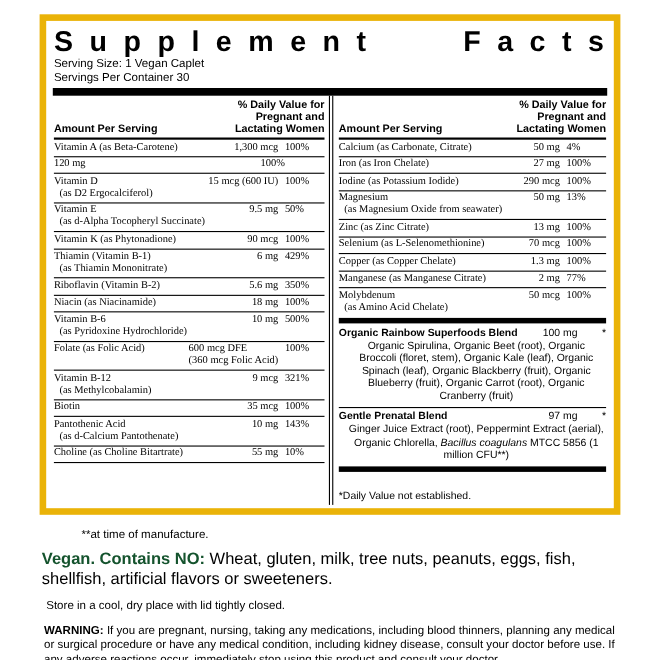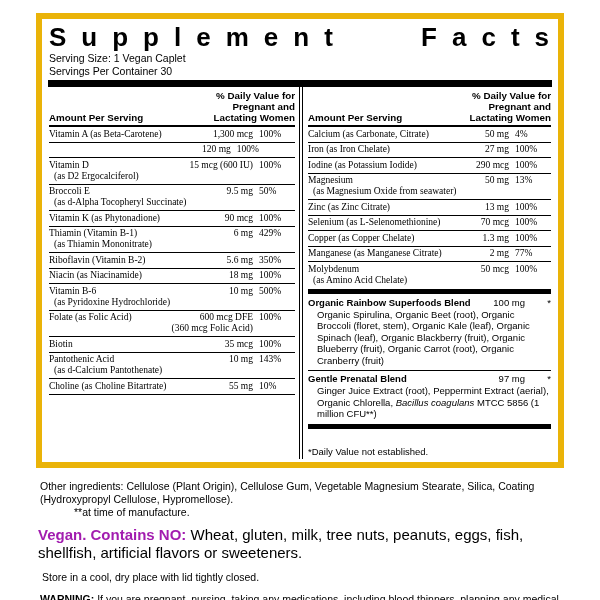--- a/index.html
+++ b/index.html
@@ -18,32 +18,32 @@
   .col-right{border-left:1.5px solid #000;margin-left:2px;padding:0 2px 0 5px;}
   .thead{display:grid;grid-template-columns:1fr auto;align-items:end;
     padding:3px 0 2px;}
   .aps{font-weight:bold;font-size:9.8px;line-height:11px;}
   .dvh{text-align:right;font-weight:bold;font-size:9.8px;line-height:11px;}
   .trows{border-top:2.5px solid #000;}
   .trows-left{border-bottom:1.5px solid #000;}
   .row{display:grid;grid-template-columns:1fr max-content 36px;
     font-size:9.5px;line-height:11px;padding:1.5px 0 2px;font-family:Liberation Serif, serif;}
   .row + .row{border-top:1px solid #000;}
-  .cell-amount{text-align:right;padding-right:6px;}
+  .cell-amount{padding-right:6px;}
   .cell-dv{}
   .sub{display:block;padding-left:5px;}
   .sub:empty,.amount2:empty{display:none;}
   .amount2{display:block;}
   .hbar{height:5px;background:#000;margin:1px 0;}
   .blend-head{display:grid;grid-template-columns:1fr max-content 12px;
     font-size:9.5px;line-height:12px;padding-top:2px;}
   .blend-name{font-weight:bold;}
   .blend-amt{text-align:center;padding-right:14px;}
   .blend-star{text-align:right;}
-  .blend-desc{font-size:9.5px;line-height:11.5px;padding:0 2px 3px 9px;}
+  .blend-desc{font-size:9.5px;line-height:11.5px;padding:0 2px 3px 9px;text-align:center;}
   .rule{border-top:1px solid #000;margin-top:1px;}
   .footnote{font-size:9.5px;line-height:12px;padding:16px 0 1px;}
   .italic{font-style:italic;}
   .below{margin:7px 38px 0 40px;}
   .oi{font-size:10.5px;line-height:13px;}
   .note{font-size:10.5px;line-height:13px;margin-left:34px;}
   .vegan{font-size:15px;line-height:18.5px;margin:7px 0 5px -2px;}
   .vegan-lead{font-weight:bold;}
   .store{font-size:10.5px;line-height:13px;margin:8px 0 9px;padding-left:2px;}
   .warn{font-size:10.5px;line-height:13.5px;}
@@ -81,21 +81,21 @@
         <div class="row">
             <div class="cell-amount"><span>120 mg</span></div>
             <div class="cell-dv">100%</div>
           </div>
         <div class="row">
             <div><span>Vitamin D</span><span class="sub">(as D2 Ergocalciferol)</span></div>
             <div class="cell-amount"><span>15 mcg (600 IU)</span></div>
             <div class="cell-dv">100%</div>
           </div>
         <div class="row">
-            <div><span>Broccoli E</span><span class="sub">(as d-Alpha Tocopheryl Succinate)</span></div>
+            <div><span>Vitamin E</span><span class="sub">(as d-Alpha Tocopheryl Succinate)</span></div>
             <div class="cell-amount"><span>9.5 mg</span></div>
             <div class="cell-dv">50%</div>
           </div>
         <div class="row">
             <div><span>Vitamin K (as Phytonadione)</span></div>
             <div class="cell-amount"><span>90 mcg</span></div>
             <div class="cell-dv">100%</div>
           </div>
         <div class="row">
             <div><span>Thiamin (Vitamin B-1)</span><span class="sub">(as Thiamin Mononitrate)</span></div>
@@ -114,20 +114,25 @@
           </div>
         <div class="row">
             <div><span>Vitamin B-6</span><span class="sub">(as Pyridoxine Hydrochloride)</span></div>
             <div class="cell-amount"><span>10 mg</span></div>
             <div class="cell-dv">500%</div>
           </div>
         <div class="row">
             <div><span>Folate (as Folic Acid)</span></div>
             <div class="cell-amount"><span>600 mcg DFE</span><span class="amount2">(360 mcg Folic Acid)</span></div>
             <div class="cell-dv">100%</div>
+          </div>
+        <div class="row">
+            <div><span>Vitamin B-12</span><span class="sub">(as Methylcobalamin)</span></div>
+            <div class="cell-amount"><span>9 mcg</span></div>
+            <div class="cell-dv">321%</div>
           </div>
         <div class="row">
             <div><span>Biotin</span></div>
             <div class="cell-amount"><span>35 mcg</span></div>
             <div class="cell-dv">100%</div>
           </div>
         <div class="row">
             <div><span>Pantothenic Acid</span><span class="sub">(as d-Calcium Pantothenate)</span></div>
             <div class="cell-amount"><span>10 mg</span></div>
             <div class="cell-dv">143%</div>
@@ -219,22 +224,21 @@
         <div class="blend-desc"><span>Ginger Juice Extract (root), Peppermint Extract (aerial), Organic Chlorella, </span><span class="italic">Bacillus coagulans</span><span> MTCC 5856 (1 million CFU**)</span></div>
       </div>
 
       <div class="hbar"></div>
       <div class="footnote">*Daily Value not established.</div>
     </div>
   </div>
 </div>
 
 <div class="below">
-  <div class="oi">Other ingredients:  Cellulose (Plant Origin), Cellulose Gum, Vegetable Magnesium Stearate, Silica, Coating (Hydroxypropyl Cellulose, Hypromellose).</div>
   <div class="note">**at time of manufacture.</div>
   <div class="vegan">
-    <span class="vegan-lead" id="vegan-lead" style="color: #a21caf;">Vegan. Contains NO:</span><span> Wheat, gluten, milk, tree nuts, peanuts, eggs, fish, shellfish, artificial flavors or sweeteners.</span>
+    <span class="vegan-lead" id="vegan-lead" style="color: #14532d;">Vegan. Contains NO:</span><span> Wheat, gluten, milk, tree nuts, peanuts, eggs, fish, shellfish, artificial flavors or sweeteners.</span>
   </div>
   <div class="store">Store in a cool, dry place with lid tightly closed.</div>
   <div class="warn">
     <span class="warn-lead">WARNING:</span><span> If you are pregnant, nursing, taking any medications, including blood thinners, planning any medical or surgical procedure or have any medical condition, including kidney disease, consult your doctor before use. If any adverse reactions occur, immediately stop using this product and consult your doctor.</span>
   </div>
 </div>
 
 </body></html>

